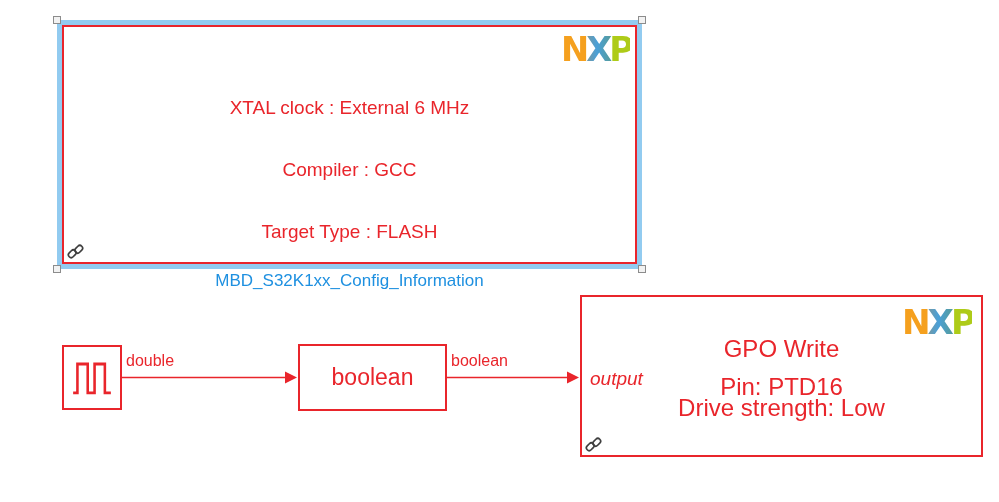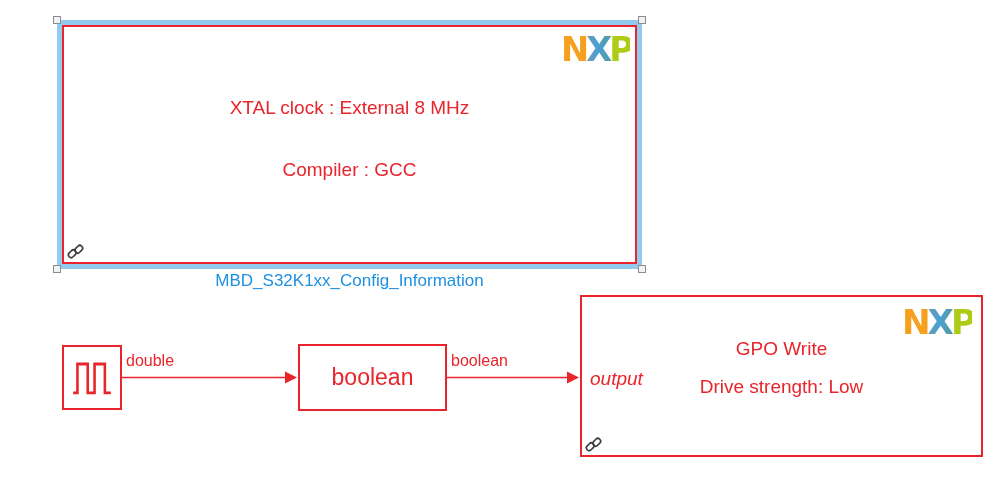--- a/index.html
+++ b/index.html
@@ -31,21 +31,21 @@
   }
   .pulse-block{left:62px;top:345px;width:60px;height:65px;}
   .bool-block{
     left:298px;top:344px;width:149px;height:67px;
     display:flex;align-items:center;justify-content:center;
     color:#e9252b;font-size:23px;
   }
   .gpo-block{left:580px;top:295px;width:403px;height:162px;}
   .gpo-text{
     position:absolute;left:0;right:0;top:42px;text-align:center;
-    color:#e9252b;font-size:19px;line-height:20.8px;
+    color:#e9252b;font-size:24px;line-height:20.8px;
   }
   .gpo-gap{height:17px;}
   .gpo-port-label{
     position:absolute;left:8px;top:71px;color:#e9252b;font-size:19px;font-style:italic;
   }
   
   .block-name-label{
     position:absolute;left:57px;top:271px;width:585px;text-align:center;
     color:#1e90e0;font-size:17px;
   }
@@ -68,22 +68,23 @@
 <div id="canvas">
 
   <div class="selection-box"></div>
   <div class="handle h-tl"></div>
   <div class="handle h-tr"></div>
   <div class="handle h-bl"></div>
   <div class="handle h-br"></div>
 
   <div class="block config-block">
     <div class="config-text">
-      <div>XTAL clock : External 8 MHz</div>
+      <div>XTAL clock : External 6 MHz</div>
       <div>Compiler : GCC</div>
+      <div>Target Type : FLASH</div>
       
       
     </div>
     <svg class="nxp-logo logo-config" viewBox="0 0 68 27">
       <defs>
         <linearGradient id="xg1" x1="0" y1="0" x2="1" y2="0">
           <stop offset="0" stop-color="#e2861c"></stop>
           <stop offset="0.5" stop-color="#4aa0d8"></stop>
           <stop offset="1" stop-color="#69953b"></stop>
         </linearGradient>
@@ -109,20 +110,21 @@
   </div>
 
   <div class="block bool-block">
     <span>boolean</span>
   </div>
 
   <div class="block gpo-block">
     <div class="gpo-text">
       <div>GPO Write</div>
       <div class="gpo-gap"></div>
+      <div>Pin: PTD16</div>
       <div>Drive strength: Low</div>
     </div>
     <div class="gpo-port-label">output</div>
     <svg class="nxp-logo logo-gpo" viewBox="0 0 68 27">
       <defs>
         <linearGradient id="xg2" x1="0" y1="0" x2="1" y2="0">
           <stop offset="0" stop-color="#e2861c"></stop>
           <stop offset="0.5" stop-color="#4aa0d8"></stop>
           <stop offset="1" stop-color="#69953b"></stop>
         </linearGradient>

